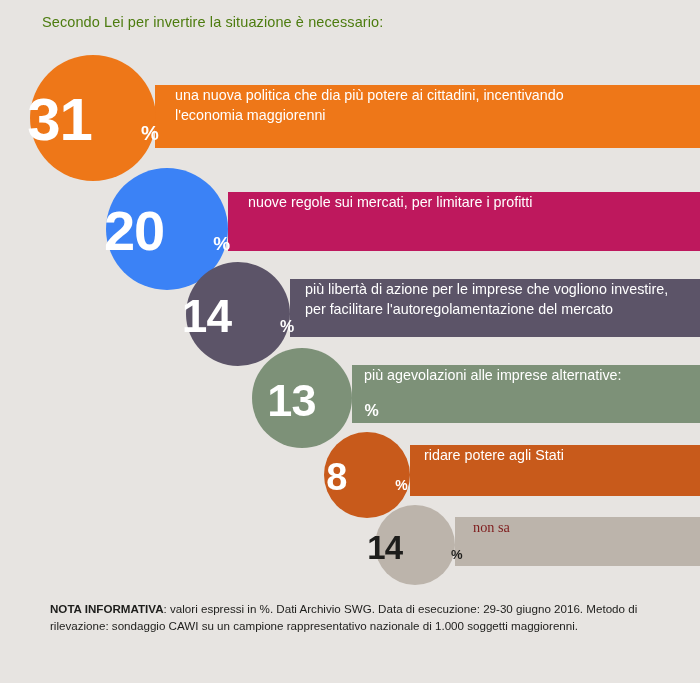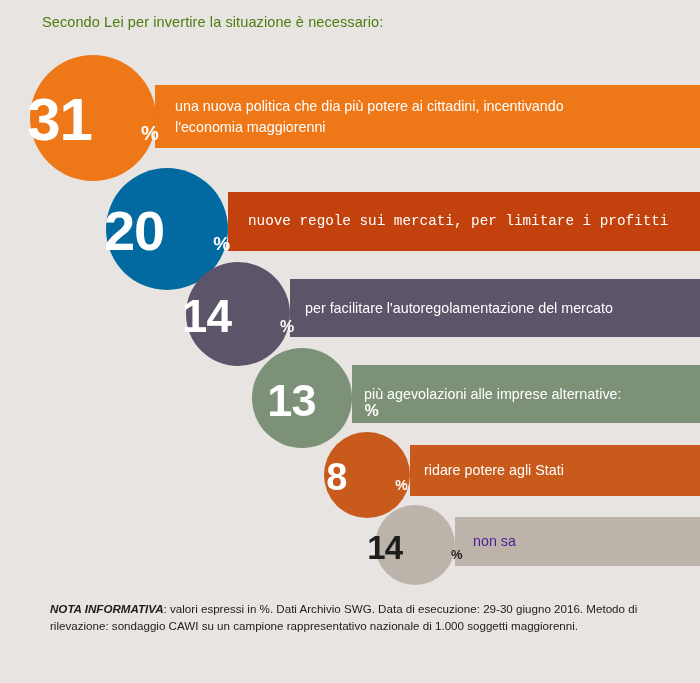--- a/index.html
+++ b/index.html
@@ -39,31 +39,32 @@
     right: 0;
   }
 
   .bar {
     position: absolute;
     top: 0;
     right: 0;
     box-sizing: border-box;
     display: flex;
     flex-direction: column;
-    justify-content: center;
+    justify-content: flex-start;
   }
 
   .bar-label {
     color: #ffffff;
     font-size: 14.3px;
     line-height: 1.42;
     white-space: nowrap;
   }
   .bar-label.dark {
-    color: #4c1d95;
+    color: #7f1d1d;
+    font-family: Liberation Serif, serif;
   }
 
   .bubble {
     position: absolute;
     border-radius: 50%;
     display: flex;
     align-items: center;
     justify-content: center;
     box-sizing: border-box;
     z-index: 5;
@@ -99,21 +100,20 @@
     position: absolute;
     left: 50px;
     top: 600px;
     width: 608px;
     font-size: 11.6px;
     line-height: 1.5;
     color: #1d1d1b;
   }
   .note b {
     font-weight: bold;
-    font-style: italic;
   }
 </style>
 </head>
 <body>
 
 <div id="chart-root">
 
   <div class="question">Secondo Lei per invertire la situazione è necessario:</div>
 
   <div class="row" style="top:55px; height:126px;">
@@ -123,33 +123,34 @@
     </div>
     <div class="bubble" style="background:#ee7718; left:30px; top:0px; width:126px; height:126px;">
       <div class="bubble-inner">
         <span class="bubble-value" style="font-size:60px;">31</span>
         <span class="bubble-pct" style="font-size:20px;">%</span>
       </div>
     </div>
   </div>
 
   <div class="row" style="top:168px; height:106px;">
-    <div class="bar" style="background:#c2410c; left:228px; right:0; top:24px; height:59px; padding-left:20px;font-family:Liberation Mono, monospace;">
+    <div class="bar" style="background:#be185d; left:228px; right:0; top:24px; height:59px; padding-left:20px;">
       <div class="bar-label">nuove regole sui mercati, per limitare i profitti</div>
     </div>
-    <div class="bubble" style="background:#0369a1; left:106px; top:0px; width:122px; height:122px;">
+    <div class="bubble" style="background:#3b82f6; left:106px; top:0px; width:122px; height:122px;">
       <div class="bubble-inner">
         <span class="bubble-value" style="font-size:56px;">20</span>
         <span class="bubble-pct" style="font-size:19px;">%</span>
       </div>
     </div>
   </div>
 
   <div class="row" style="top:262px; height:98px;">
     <div class="bar" style="background:#5c5468; left:290px; right:0; top:17px; height:58px; padding-left:15px;">
+      <div class="bar-label">più  libertà di azione per le imprese che vogliono investire,</div>
       <div class="bar-label">per facilitare l'autoregolamentazione del mercato</div>
     </div>
     <div class="bubble" style="background:#5c5468; left:186px; top:0px; width:104px; height:104px;">
       <div class="bubble-inner">
         <span class="bubble-value" style="font-size:46px;">14</span>
         <span class="bubble-pct" style="font-size:16px;">%</span>
       </div>
     </div>
   </div>
 

